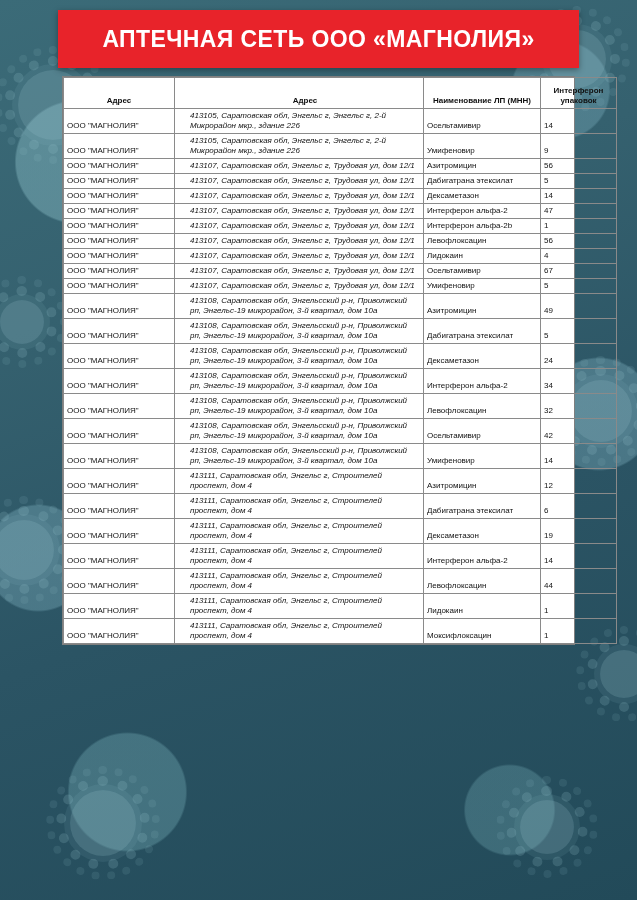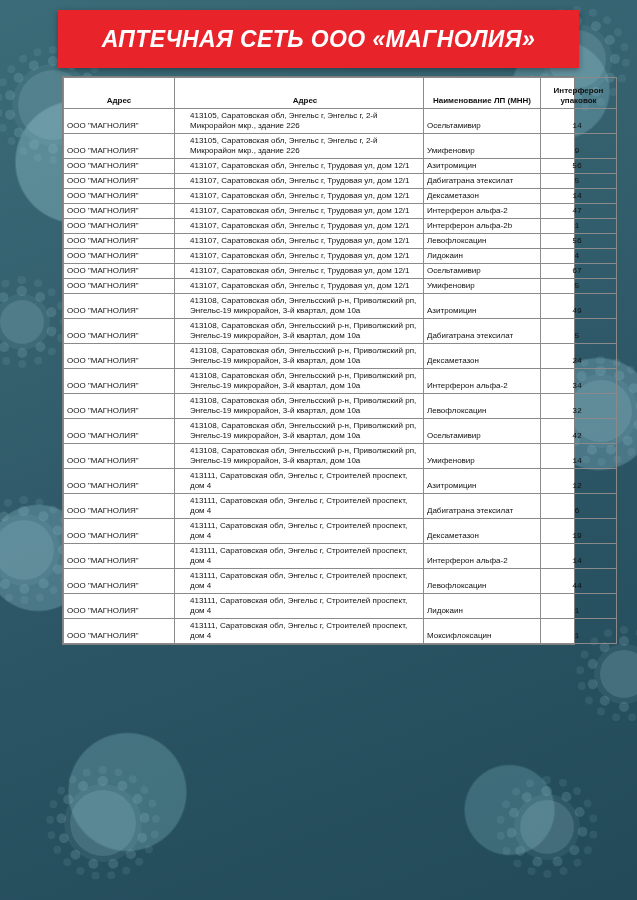--- a/index.html
+++ b/index.html
@@ -57,21 +57,20 @@
     box-shadow: 0 2px 6px rgba(0,0,0,0.35);
   }
   #header-banner .title {
     color: #ffffff;
     font-size: 23px;
     font-weight: bold;
     letter-spacing: 0.4px;
     text-align: center;
     font-family: "Liberation Sans", sans-serif;
     white-space: nowrap;
-    font-style: italic;
   }
 
   #table-wrap {
     position: absolute;
     left: 62px;
     top: 76px;
     width: 513px;
     background: #ffffff;
     border: 1px solid #7f7f7f;
     box-sizing: border-box;
@@ -97,22 +96,22 @@
     height: 26px;
     padding-bottom: 2px;
   }
   th.c-pharmacy, td.c-pharmacy { width: 104px; }
   th.c-address,  td.c-address  { width: 230px; padding-left: 15px; }
   th.c-drug,     td.c-drug     { width: 110px; }
   th.c-qty,      td.c-qty      { width: 69px; }
 
   td.c-pharmacy { vertical-align: bottom; white-space: nowrap; }
   td.c-drug     { vertical-align: bottom; }
-  td.c-qty      { vertical-align: bottom; text-align: center; padding-right: 6px; font-family: Liberation Mono, monospace; }
-  td.c-address  { vertical-align: top; }
+  td.c-qty      { vertical-align: bottom; text-align: left; padding-right: 6px; }
+  td.c-address  { vertical-align: top; font-style: italic; }
 
   #footer-banner {
     position: absolute;
     left: 68px;
     top: 869px;
     width: 503px;
     height: 24px;
     background: #e8232a;
     display: flex;
     align-items: center;

